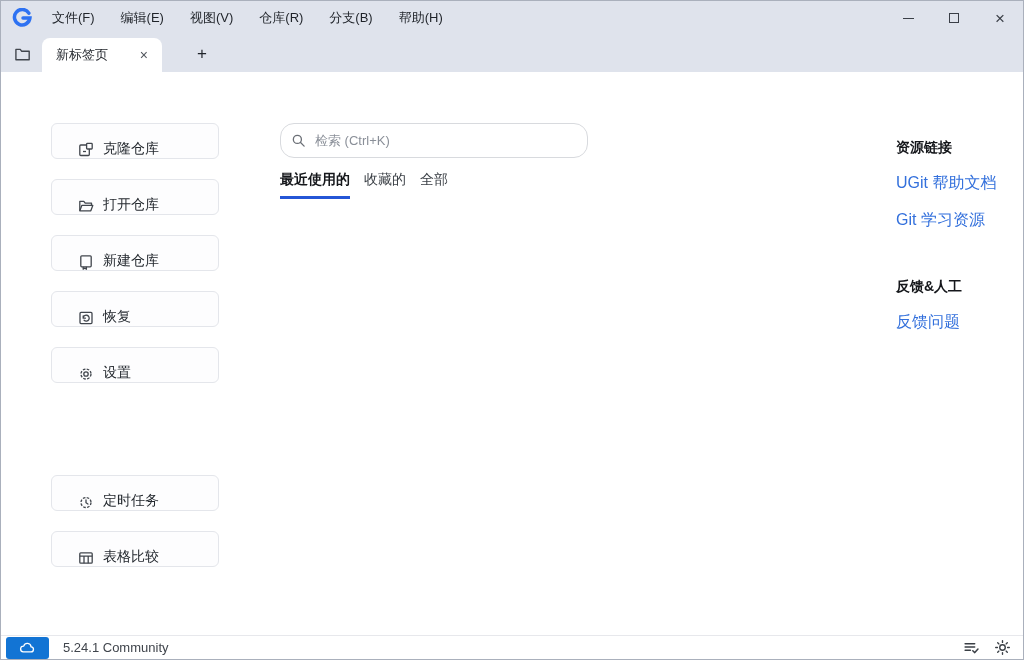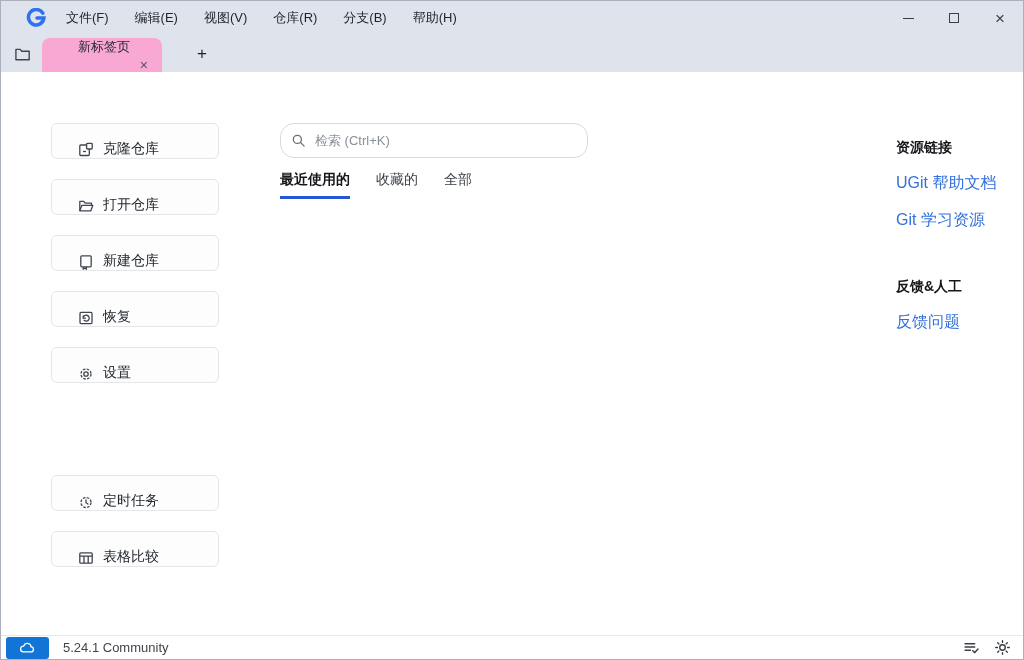--- a/index.html
+++ b/index.html
@@ -20,21 +20,21 @@
     border:1px solid #aab0bc;
     background:#fff;
     position:relative;
     overflow:hidden;
   }
   
   .titlebar{
     height:34px;
     background:var(--chrome-bg);
     display:flex;align-items:center;
-    padding-left:24px;
+    padding-left:10px;
   }
   .logo{width:22px;height:22px;margin-right:6px;display:flex;align-items:center;justify-content:center;}
   .menu-item{
     padding:0 13px;height:100%;
     display:flex;align-items:center;
     font-size:13px;color:#1f2329;cursor:default;
   }
   .win-controls{margin-left:auto;display:flex;height:100%;}
   .win-btn{
     width:46px;height:100%;
@@ -49,24 +49,23 @@
     height:37px;
     background:var(--chrome-bg);
     display:flex;align-items:flex-end;
   }
   .folder-btn{
     width:26px;height:26px;margin:0 0 5px 8px;
     display:flex;align-items:center;justify-content:center;border-radius:4px;
   }
   .tab{
     width:120px;height:34px;margin-left:7px;
-    background:#f9a8d4;border-radius:8px 8px 0 0;
+    background:#ffffff;border-radius:8px 8px 0 0;
     display:flex;align-items:center;
     padding:0 10px 0 14px;
-    flex-direction:column;
   }
   .tab-title{font-size:13px;color:#1f2329;}
   .tab-close{margin-left:auto;font-size:14px;color:#51565d;line-height:1;padding:2px 4px;border-radius:3px;}
   .new-tab-btn{
     margin:0 0 7px 28px;font-size:17px;color:#1f2329;line-height:1;
     width:24px;height:24px;display:flex;align-items:center;justify-content:center;border-radius:4px;
   }
   
   .content{
     position:absolute;top:71px;left:0;right:0;bottom:24px;background:#fff;
@@ -84,21 +83,21 @@
   .middle{position:absolute;left:279px;top:51px;width:308px;}
   .search-box{
     height:35px;border:1px solid #d8dade;border-radius:14px;
     display:flex;align-items:center;gap:7px;padding:0 10px;background:#fff;
   }
   .search-box input{
     border:none;outline:none;flex:1;font-size:13px;color:#1f2329;
     font-family:"Liberation Sans",sans-serif;background:transparent;
   }
   .search-box input::placeholder{color:#8a8f98;}
-  .filter-tabs{display:flex;gap:26px;margin-top:13px;}
+  .filter-tabs{display:flex;gap:14px;margin-top:13px;}
   .filter-tab{
     font-size:14px;color:#3a3f45;padding-bottom:7px;cursor:pointer;
     border-bottom:3px solid transparent;
   }
   .filter-tab.active{
     font-weight:bold;color:#15171b;
     border-bottom:3px solid var(--accent);
   }
   .links-panel{position:absolute;left:895px;top:48px;width:125px;}
   .panel-heading{font-size:14px;font-weight:bold;color:#15171b;margin:19px 0 0;}

